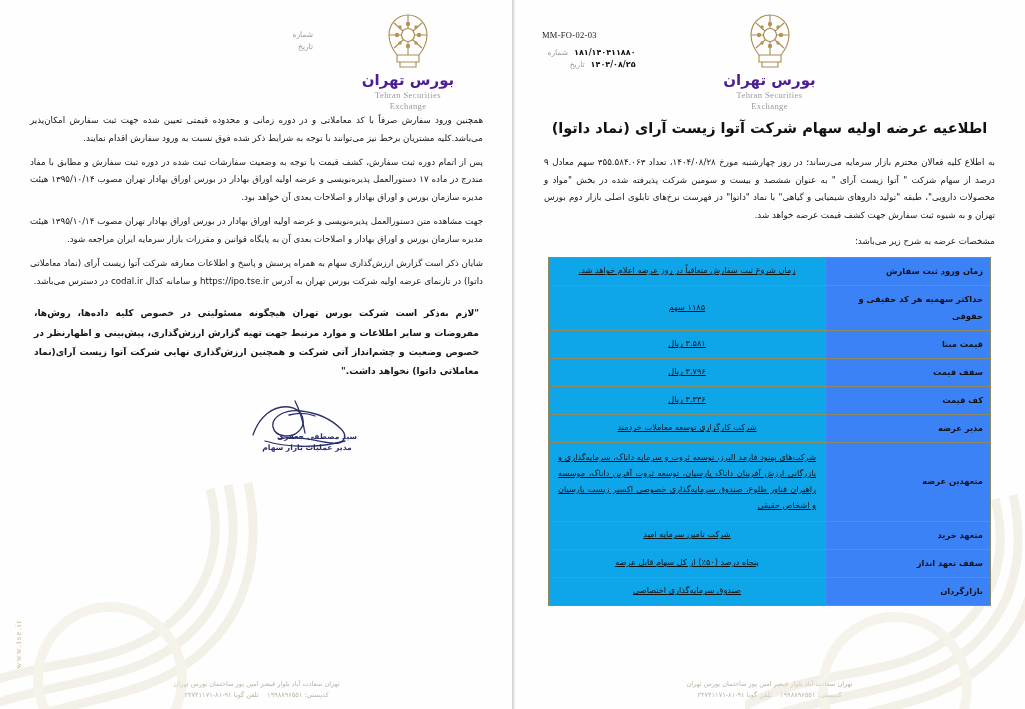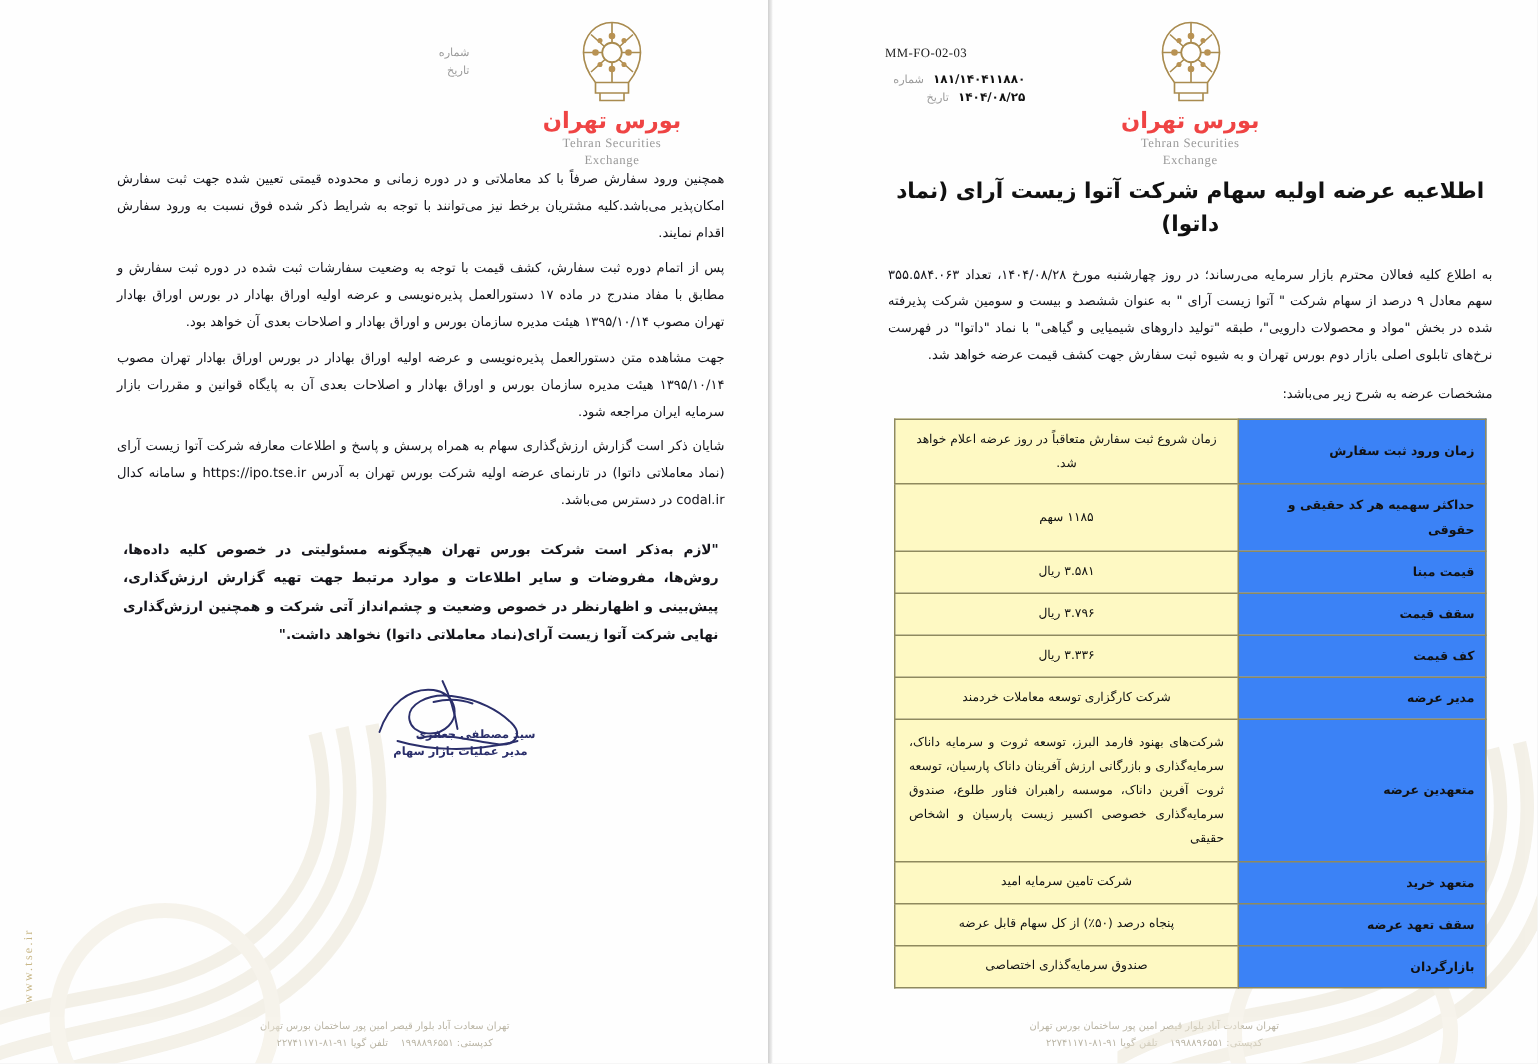--- a/index.html
+++ b/index.html
@@ -14,21 +14,20 @@
     position:absolute;inset:0;
     display:flex;flex-direction:row;
   }
   
   .page{
     position:relative;
     background:#fefefe;
     height:709px;
     overflow:hidden;
     box-sizing:border-box;
-    padding-left:48px;
   }
   .page-left{width:512px;border-left:1px solid #c9c9c9;}
   .page-right{width:513px;}
   .gutter{
     position:absolute;top:0;bottom:0;left:512px;width:3px;
     background:linear-gradient(to right,#cfcfcf,#f3f3f3);
     z-index:40;
   }
 
   
@@ -36,21 +35,21 @@
   .logo-wrap{
     position:absolute;top:12px;left:50%;transform:translateX(-50%);
     width:130px;text-align:center;
   }
   .page-right .logo-wrap{left:auto;right:40px;transform:none;}
   .logo-mark{
     width:46px;height:58px;margin:0 auto 2px auto;position:relative;
   }
   .logo-mark svg{display:block;width:46px;height:58px;}
   .logo-fa{
-    font-size:15px;color:#ef4444;letter-spacing:.5px;
+    font-size:15px;color:#4c1d95;letter-spacing:.5px;
     font-family:"DejaVu Sans",sans-serif;font-weight:700;
     direction:rtl;line-height:1.1;
   }
   .logo-en{
     font-size:8.5px;color:#9a9a9a;line-height:1.25;margin-top:1px;
     font-family:"Liberation Serif",serif;direction:ltr;letter-spacing:.4px;
   }
   .meta-block{
     position:absolute;top:30px;right:auto;left:28px;text-align:left;
     direction:rtl;
@@ -88,21 +87,21 @@
     font-size:8.2px;color:#111;
   }
   table.offer td{
     border:1px solid #8f8a5e;
     padding:5px 7px;vertical-align:middle;
   }
   td.th{
     background:#3b82f6;font-weight:700;text-align:right;
     width:150px;font-size:8.3px;
   }
-  td.val{background:#fef9c3;text-align:center;line-height:1.95;}
+  td.val{background:#0ea5e9;text-align:center;line-height:1.95;text-decoration:underline;}
   td.val.justify{text-align:justify;padding:7px 9px;}
 
   
   .quote{
     font-weight:700;font-size:9.1px;line-height:2.1;
     text-align:justify;margin:14px 4px 0 4px;
   }
 
   
   .sig-zone{position:relative;height:92px;margin-top:14px;}
@@ -252,21 +251,21 @@
             </tr>
             <tr>
               <td class="th">متعهدین عرضه</td>
               <td class="val justify">شرکت‌های بهنود فارمد البرز، توسعه ثروت و سرمایه داناک، سرمایه‌گذاری و بازرگانی ارزش آفرینان داناک پارسیان، توسعه ثروت آفرین داناک، موسسه راهبران فناور طلوع، صندوق سرمایه‌گذاری خصوصی اکسیر زیست پارسیان و اشخاص حقیقی</td>
             </tr>
             <tr>
               <td class="th">متعهد خرید</td>
               <td class="val">شرکت تامین سرمایه امید</td>
             </tr>
             <tr>
-              <td class="th">سقف تعهد عرضه</td>
+              <td class="th">سقف تعهد انداز</td>
               <td class="val">پنجاه درصد (۵۰٪) از کل سهام قابل عرضه</td>
             </tr>
             <tr>
               <td class="th">بازارگردان</td>
               <td class="val">صندوق سرمایه‌گذاری اختصاصی</td>
             </tr>
           </tbody>
         </table>
       </div>
     </div>

